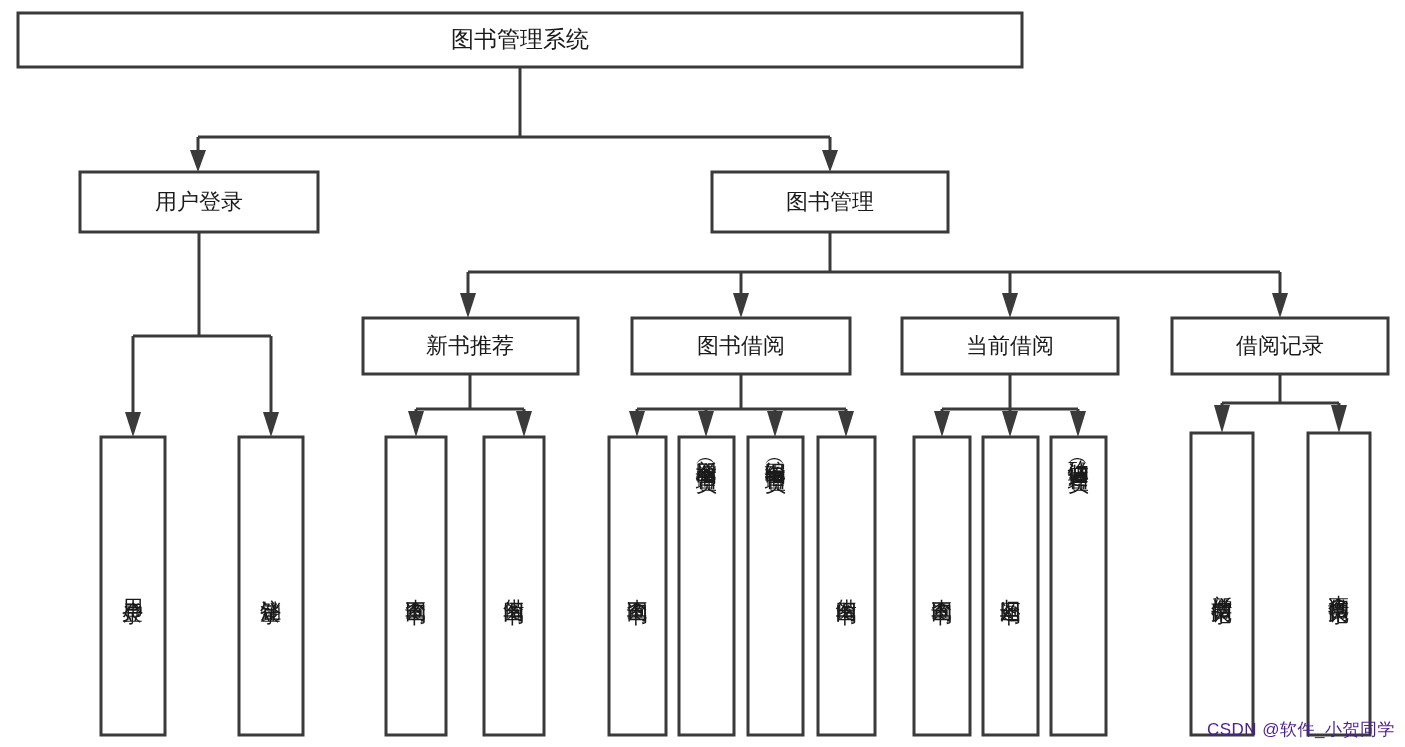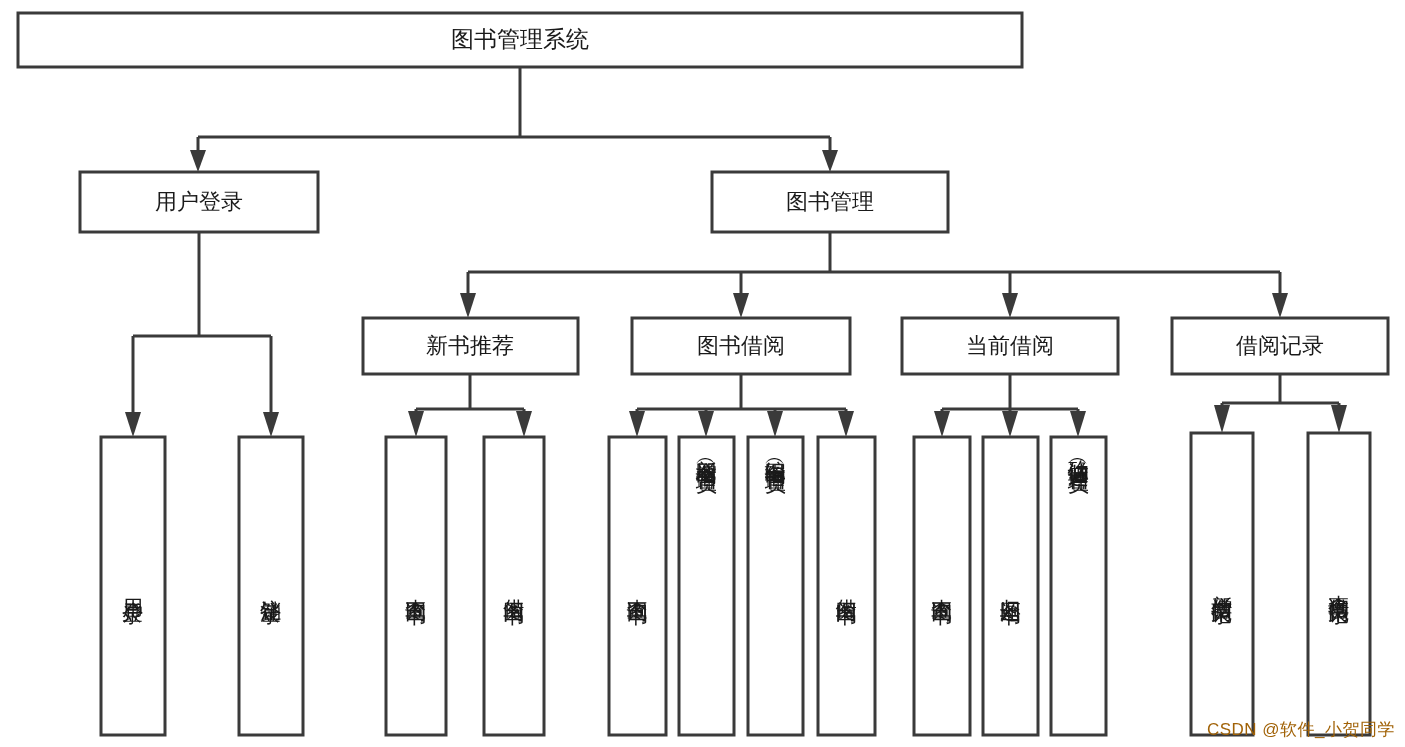--- a/index.html
+++ b/index.html
@@ -73,21 +73,21 @@
     color: #1a1a1a;
     white-space: nowrap;
     text-align: center;
   }
   .watermark {
     position: absolute;
     right: 10px;
     bottom: 6px;
     font-family: "Liberation Sans", "DejaVu Sans", sans-serif;
     font-size: 17px;
-    color: #a16207;
+    color: #4c1d95;
     letter-spacing: 0.5px;
     user-select: none;
   }
 </style>
 </head>
 <body>
 
 <div id="diagram-root">
 
   <svg class="flow" viewBox="0 0 1405 747">

